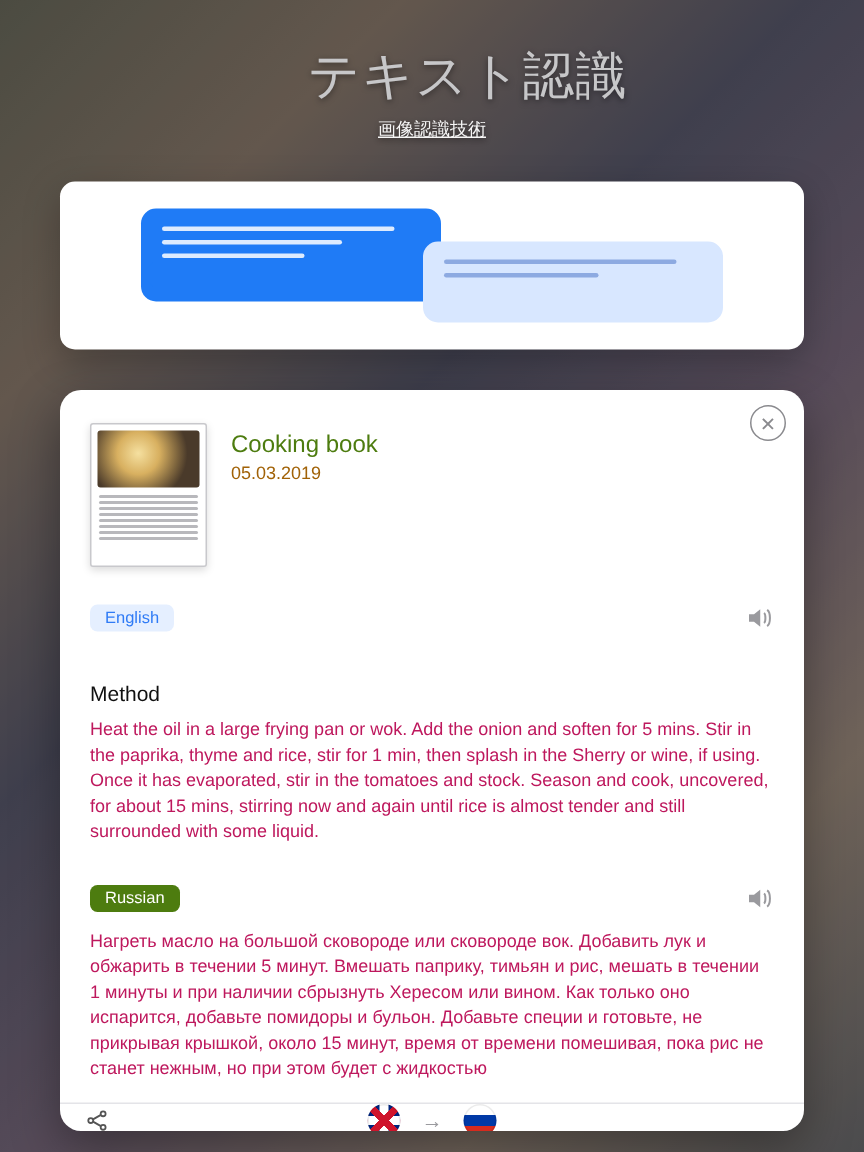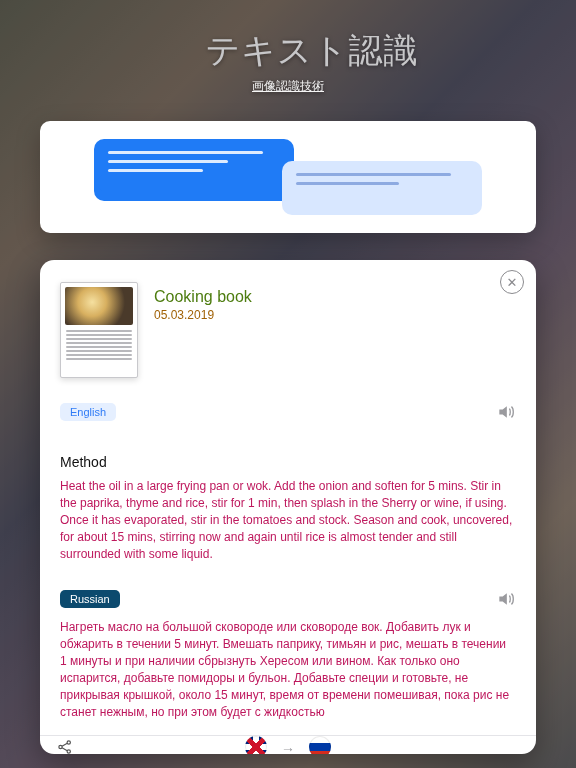--- a/index.html
+++ b/index.html
@@ -99,21 +99,21 @@
   .doc-date { font-size: 12px; color: #a16207; margin-top: 2px; }
 
   .divider { height: 1px; background: #e4e4e8; margin: 0; }
 
   .section { padding: 12px 20px 14px 20px; }
   .section-head { display: flex; justify-content: space-between; align-items: center; margin-bottom: 10px; }
   .lang-pill {
     font-size: 11px; padding: 3px 10px; border-radius: 5px; font-weight: 500;
   }
   .pill-light { background: #e5efff; color: #2f7bf6; }
-  .pill-solid { background: #0c4a6e; color: #fff; }
+  .pill-solid { background: #4d7c0f; color: #fff; }
   .speaker { color: #9a9a9e; }
   .speaker svg { width: 20px; height: 20px; display: block; }
 
   .sec-title { font-size: 14px; color: #111; margin-bottom: 8px; margin-top: 32px; }
   .sec-body { font-size: 12px; line-height: 1.42; color: #be185d; }
 
   .footer {
     margin-top: auto;
     border-top: 1px solid #e4e4e8;
     height: 40px;

